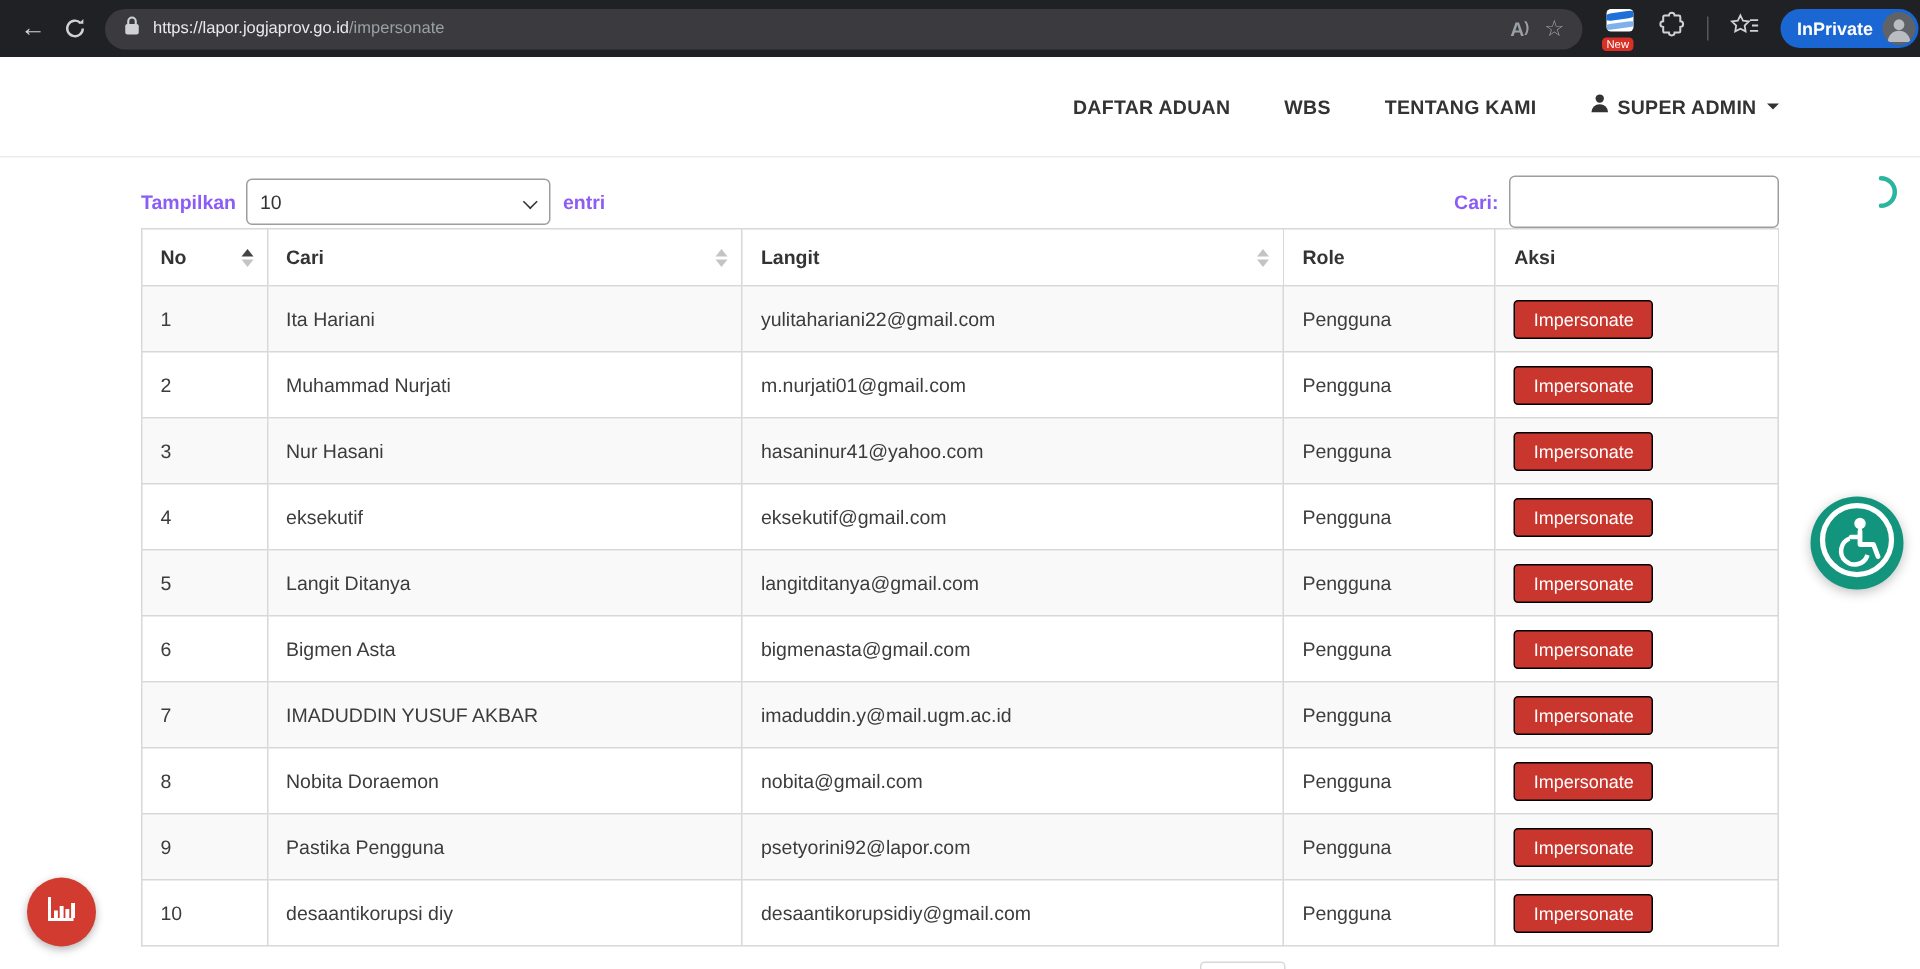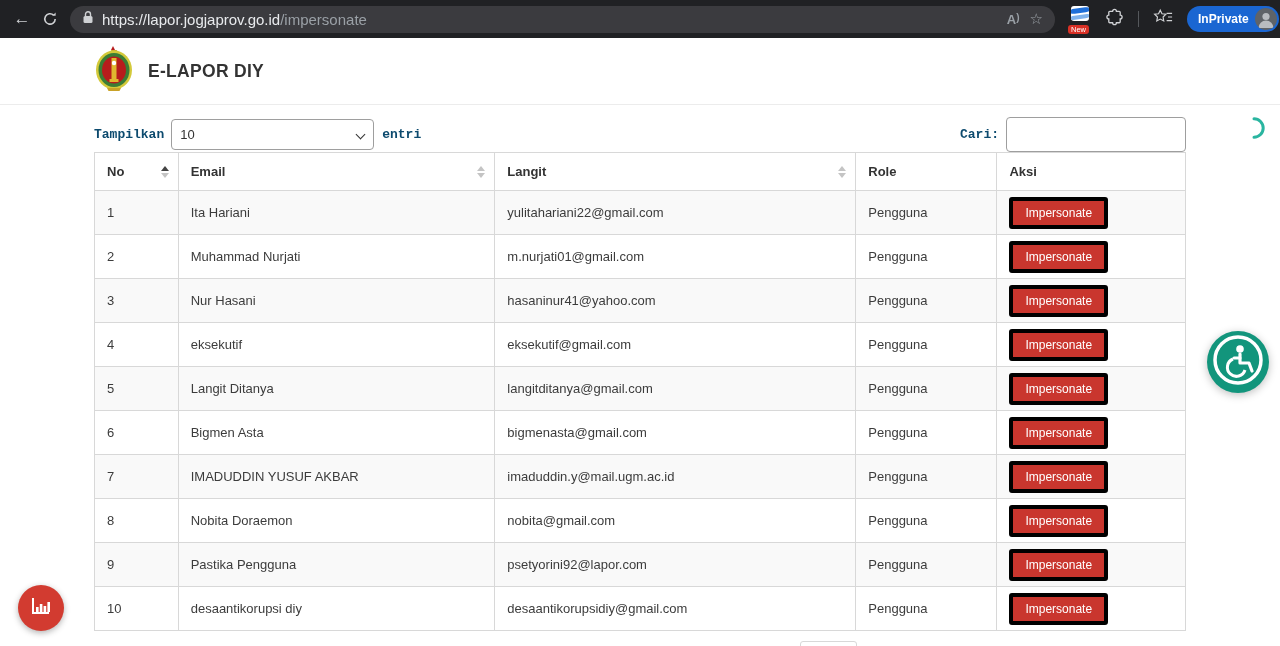--- a/index.html
+++ b/index.html
@@ -3,21 +3,21 @@
 <meta charset="utf-8">
 <style>
   * { margin:0; padding:0; box-sizing:border-box; }
   html,body { width:1280px; height:646px; overflow:hidden; background:#fff;
     font-family:"Liberation Sans","DejaVu Sans",sans-serif; }
 
   
   .browser-bar { height:38px; background:#202124; display:flex; align-items:center; padding:0 8px; position:relative; }
   .bicon { color:#cfd1d4; font-size:17px; width:28px; height:28px; display:flex; align-items:center; justify-content:center; border-radius:50%; cursor:pointer; flex:none; }
   .url-pill { margin-left:6px; width:985px; height:27px; background:#3b3b3f; border-radius:14px; display:flex; align-items:center; padding:0 12px; flex:none; }
-  .url-text { font-size:15px; margin-left:8px; white-space:nowrap; }
+  .url-text { font-size:11px; margin-left:8px; white-space:nowrap; }
   .url-text .scheme, .url-text .domain { color:#e8eaed; }
   .url-text .path { color:#9aa0a6; }
   .pill-right { margin-left:auto; display:flex; align-items:center; gap:10px; }
   .read-aloud { color:#9aa0a6; font-size:13px; font-weight:bold; }
   .read-aloud .wave { font-size:10px; position:relative; top:-3px; }
   .star-glyph { color:#9aa0a6; font-size:15px; }
   .toolbar-right { display:flex; align-items:center; margin-left:14px; gap:14px; }
   .ext-icon { position:relative; width:22px; height:26px; }
   .ext-tile { width:18px; height:15px; margin:0 auto; background:#fff; border-radius:3px; overflow:hidden; position:relative; }
   .ext-tile .wave1 { position:absolute; left:-2px; top:2px; width:22px; height:5px; background:#1e6fd9; border-radius:50% / 100%; transform:rotate(-8deg); }
@@ -34,21 +34,21 @@
   .site-header .container { height:100%; display:flex; align-items:center; }
   .brand { display:flex; align-items:center; gap:14px; cursor:pointer; }
   .brand-name { font-size:17.5px; font-weight:bold; color:#333; letter-spacing:.3px; }
   .main-nav { margin-left:auto; display:flex; align-items:center; gap:36px; }
   .nav-link { font-size:13px; font-weight:bold; color:#333; text-transform:uppercase; letter-spacing:.2px; cursor:pointer; white-space:nowrap; }
   .user-menu { display:flex; align-items:center; gap:5px; cursor:pointer; }
   .caret-down { width:0; height:0; border-left:4px solid transparent; border-right:4px solid transparent; border-top:4px solid #333; margin-left:2px; }
 
   
   .controls { display:flex; align-items:center; padding-top:11px; height:47px; }
-  .ctl-label { font-size:13px; font-weight:bold; color:#0c4a6e;font-family:Liberation Mono, monospace; }
+  .ctl-label { font-size:13px; font-weight:bold; color:#8b5cf6; }
   .select-wrap { position:relative; margin-left:7px; }
   .page-length { appearance:none; -webkit-appearance:none; width:203px; height:31px; border:1px solid #9e9e9e; border-radius:4px; background:#fff; font-size:13px; color:#333; padding:0 24px 0 8px; font-family:inherit; }
   .select-chevron { position:absolute; right:9px; top:12px; width:8px; height:8px; pointer-events:none; }
   .select-chevron::before { content:""; position:absolute; left:0; top:0; width:6px; height:6px; border-right:1.5px solid #333; border-bottom:1.5px solid #333; transform:rotate(45deg); }
   .entries-label { margin-left:8px; }
   .search-group { margin-left:auto; display:flex; align-items:center; gap:7px;justify-content:center; }
   .search-input { width:180px; height:35px; border:1px solid #9e9e9e; border-radius:4px; font-size:13px; padding:0 8px; font-family:inherit; }
   .spinner { position:absolute; left:1243px; top:117px; width:22px; height:22px; }
 
   
@@ -57,21 +57,21 @@
   .user-table th { height:38px; font-weight:bold; background:#fff; position:relative; cursor:pointer; }
   .user-table td { height:44px; color:#3c3c3c; }
   .user-table tbody tr:nth-child(odd) td { background:#f9f9f9; }
   .user-table tbody tr:nth-child(even) td { background:#fff; }
   .col-no { width:83px; } .col-nama { width:314px; } .col-email { width:358px; }
   .col-role { width:140px; } .col-aksi { width:187px; }
   .sort { position:absolute; right:9px; top:50%; transform:translateY(-50%); display:flex; flex-direction:column; gap:2px; }
   .sort .up { width:0; height:0; border-left:4px solid transparent; border-right:4px solid transparent; border-bottom:5px solid #c4c4c4; }
   .sort .down { width:0; height:0; border-left:4px solid transparent; border-right:4px solid transparent; border-top:5px solid #c4c4c4; }
   .sort .active { border-bottom-color:#444; }
-  .btn-impersonate { background:var(--button_red,#c9362e); border:4px solid #000000; color:#fff; font-size:12px; font-family:inherit; padding:5px 12px; border-radius:3px; cursor:pointer; }
+  .btn-impersonate { background:var(--button_red,#c9362e); border:1px solid #000000; color:#fff; font-size:12px; font-family:inherit; padding:5px 12px; border-radius:3px; cursor:pointer; }
 
   
   .pagination-stub { position:absolute; left:800px; top:641px; width:57px; height:14px; background:#fff; border:1px solid #d8d8d8; border-radius:3px 3px 0 0; cursor:pointer; }
   .fab-stats { position:absolute; left:18px; top:585px; width:46px; height:46px; border-radius:50%; background:var(--fab_red,#d23b30); display:flex; align-items:center; justify-content:center; box-shadow:0 2px 6px rgba(0,0,0,.3); cursor:pointer; }
   .fab-accessibility { position:absolute; left:1207px; top:331px; width:62px; height:62px; border-radius:50%; background:var(--fab_teal,#12957c); display:flex; align-items:center; justify-content:center; box-shadow:0 2px 8px rgba(0,0,0,.25); cursor:pointer; }
 </style>
 </head>
 <body>
 
 <div class="browser-bar">
@@ -125,35 +125,34 @@
             <path d="M3.5 20a7.5 7.5 0 0 1 15 0z" fill="#b9bcc0"></path>
           </svg>
       </span>
     </div>
 
   </div>
 </div>
 
 <div class="site-header">
   <div class="container">
-    <div class="brand">
-      <span>
-        <svg width="40" height="46" viewBox="0 0 40 46">
-          <path d="M17 4h6l-1 3h-4z" fill="#c9a227"></path>
-          <path d="M19 0l2 4h-4z" fill="#b71c1c"></path>
-          <ellipse cx="20" cy="24" rx="18" ry="19.5" fill="#d3c93a"></ellipse>
-          <ellipse cx="20" cy="24" rx="15.5" ry="17" fill="#3b7d35"></ellipse>
-          <ellipse cx="20" cy="24" rx="12" ry="13.5" fill="#b71c1c"></ellipse>
-          <rect x="17.5" y="12" width="5" height="24" fill="#e0b72f"></rect>
-          <rect x="15.5" y="33" width="9" height="3" fill="#e0b72f"></rect>
-          <circle cx="20" cy="17" r="2.2" fill="#fff"></circle>
-          <path d="M13 42h14l-1.5 3h-11z" fill="#c9a227"></path>
-        </svg>
+    <div class="main-nav">
+      <span class="nav-link">DAFTAR ADUAN</span>
+      <span class="nav-link">WBS</span>
+      <span class="nav-link">TENTANG KAMI</span>
+      <span class="user-menu">
+        <span>
+          <svg width="13" height="13" viewBox="0 0 14 14">
+              <circle cx="7" cy="4" r="3" fill="#333"></circle>
+              <path d="M1 14a6 6 0 0 1 12 0z" fill="#333"></path>
+            </svg>
+        </span>
+        <span class="nav-link">SUPER ADMIN</span>
+        <span class="caret-down"></span>
       </span>
-      <span class="brand-name">E-LAPOR DIY</span>
     </div>
   </div>
 </div>
 
 <div class="container">
   <div class="controls">
     <span class="ctl-label">Tampilkan</span>
     <span class="select-wrap">
       <select class="page-length">
         <option>10</option>
@@ -171,21 +170,21 @@
     <thead>
       <tr>
         <th class="col-no">
           <span>No</span>
           <span class="sort">
               <span class="up active"></span>
               <span class="down"></span>
             </span>
         </th>
         <th class="col-nama">
-          <span>Email</span>
+          <span>Cari</span>
           <span class="sort">
               <span class="up"></span>
               <span class="down"></span>
             </span>
         </th>
         <th class="col-email">
           <span>Langit</span>
           <span class="sort">
               <span class="up"></span>
               <span class="down"></span>

